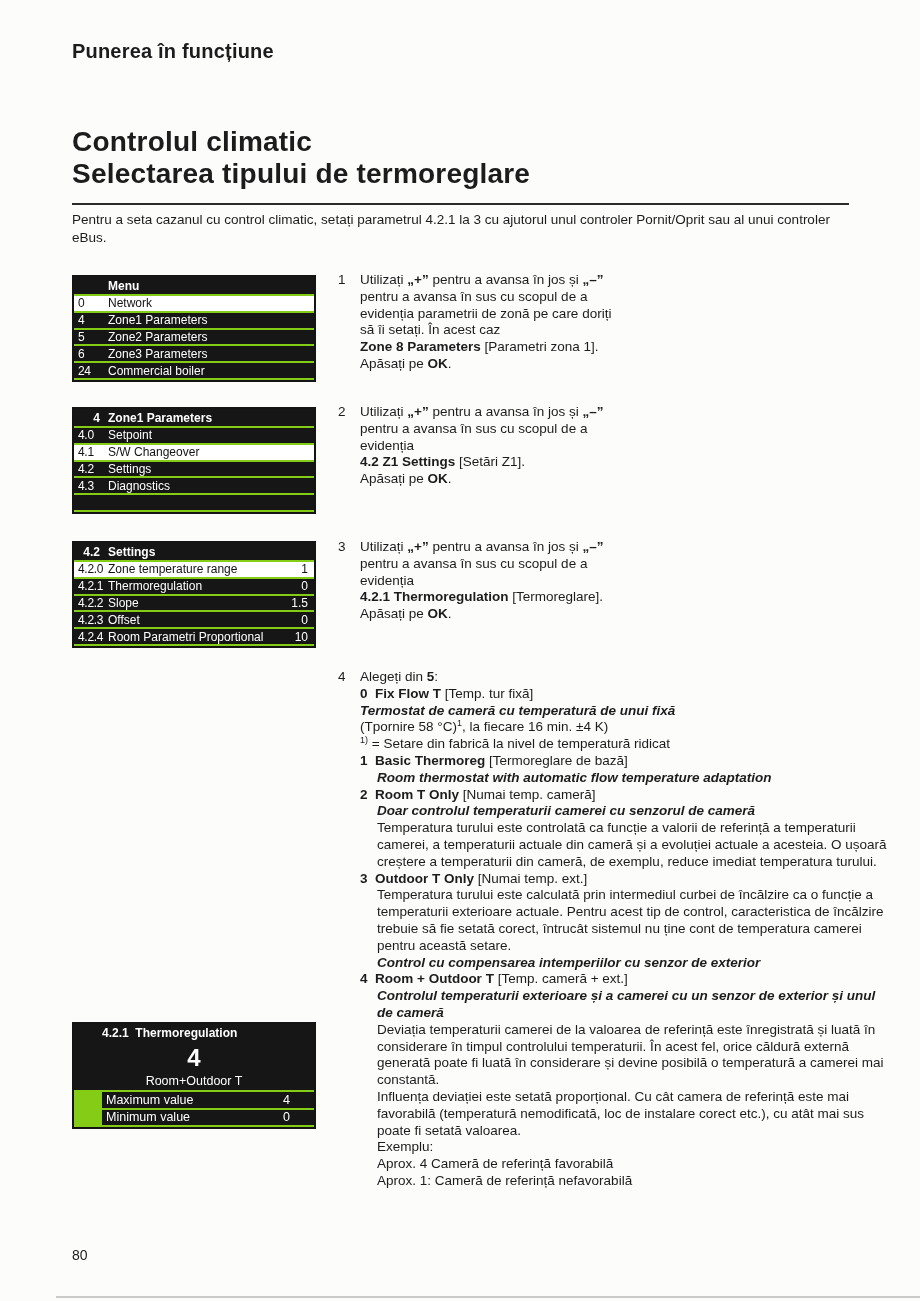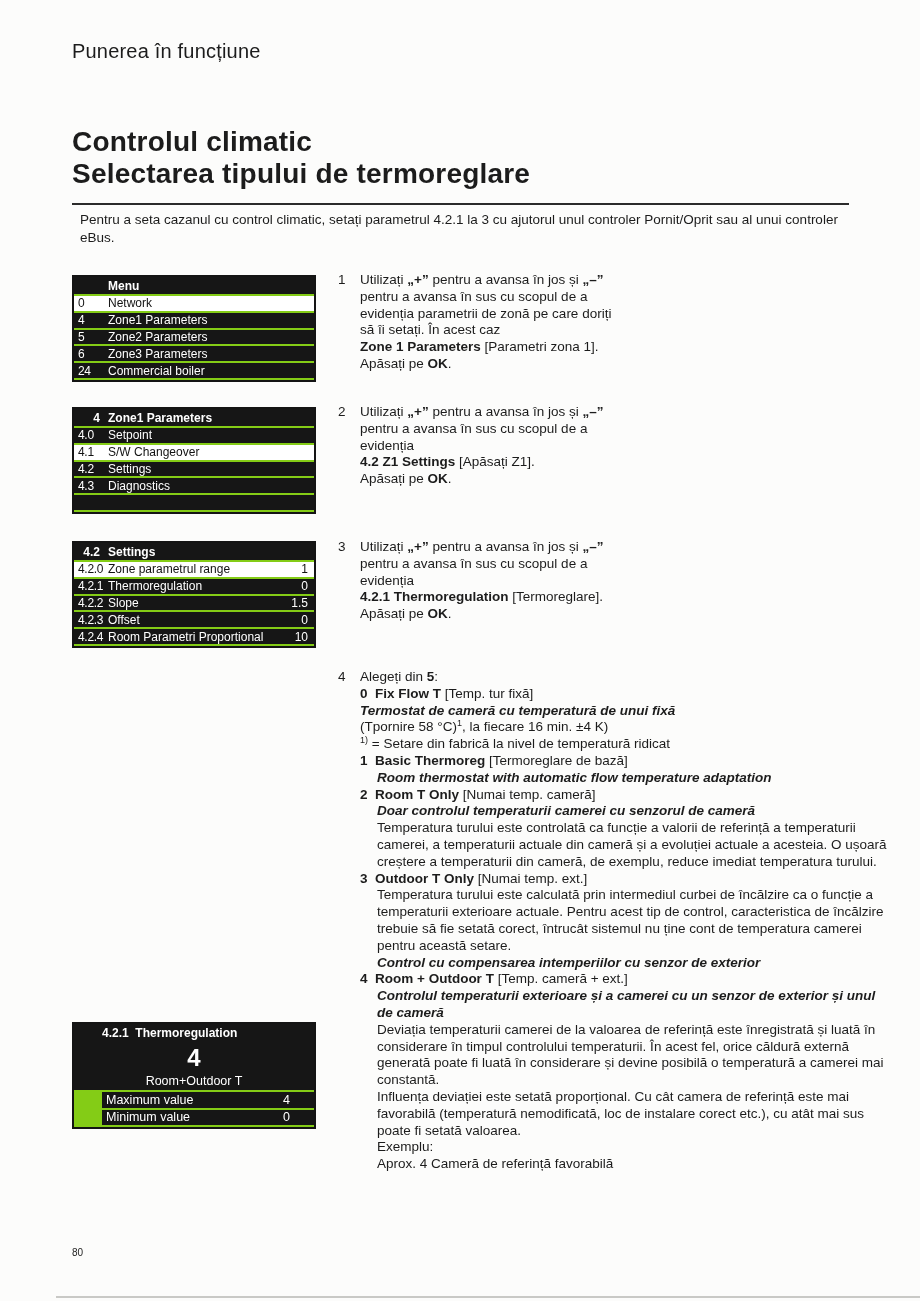--- a/index.html
+++ b/index.html
@@ -8,32 +8,32 @@
     background:#fcfcfb;
     font-family:"Liberation Sans", sans-serif;
     color:#1c1c1c;
     position:relative;
     overflow:hidden;
   }
   .page { position:absolute; inset:0; }
 
   .kicker {
     position:absolute; left:72px; top:40px;
-    font-size:20px; font-weight:normal; letter-spacing:0.2px;
+    font-size:20px; font-weight:bold; letter-spacing:0.2px;
   }
   .titles {
     position:absolute; left:72px; top:126px;
     font-size:28px; font-weight:bold; line-height:32px; letter-spacing:0.2px;
   }
   .rule {
     position:absolute; left:72px; top:203px; width:777px; height:0;
     border-top:2px solid #2b2b2b;
   }
   .intro {
-    position:absolute; left:80px; top:211px; width:790px;
+    position:absolute; left:72px; top:211px; width:790px;
     font-size:13.5px; line-height:17.5px;
   }
 
   
   .lcd {
     position:absolute; left:72px; width:244px; height:107px;
     background:#84cc16;
     border:2px solid #141414;
     box-sizing:border-box;
     display:flex; flex-direction:column;
@@ -87,21 +87,21 @@
   .step-num { width:22px; flex:none; }
   .step-body { flex:1; min-width:0; }
   .line { white-space:normal; }
   .line.indent-1 { padding-left:17px; }
   .b  { font-weight:bold; }
   .bi { font-weight:bold; font-style:italic; }
   .sup { vertical-align:super; font-size:9px; line-height:0; }
 
   .page-number {
     position:absolute; left:72px; top:1247px;
-    font-size:10px;
+    font-size:14px;
   }
   .bottom-edge {
     position:absolute; left:56px; top:1296px; width:864px; height:2px;
     background:#c9c9c6;
   }
 </style>
 </head>
 <body>
 
 <div class="page">
@@ -179,21 +179,21 @@
         <span class="val"></span>
       </div>
     </div>
   <div class="lcd" style="top:541px">
       <div class="lcd-header">
         <span class="num">4.2</span>
         <span class="lbl">Settings</span>
       </div>
       <div class="lcd-row selected">
         <span class="num">4.2.0</span>
-        <span class="lbl">Zone parametrul range</span>
+        <span class="lbl">Zone temperature range</span>
         <span class="val">1</span>
       </div>
       <div class="lcd-row">
         <span class="num">4.2.1</span>
         <span class="lbl">Thermoregulation</span>
         <span class="val">0</span>
       </div>
       <div class="lcd-row">
         <span class="num">4.2.2</span>
         <span class="lbl">Slope</span>
@@ -225,31 +225,31 @@
     </div>
   </div>
 
   <div class="step" style="top:272px">
     <div class="step-num">1</div>
     <div class="step-body">
         <div class="line indent-0"><span>Utilizați </span><span class="b">„+”</span><span> pentru a avansa în jos și </span><span class="b">„–”</span></div>
         <div class="line indent-0"><span>pentru a avansa în sus cu scopul de a</span></div>
         <div class="line indent-0"><span>evidenția parametrii de zonă pe care doriți</span></div>
         <div class="line indent-0"><span>să îi setați. În acest caz</span></div>
-        <div class="line indent-0"><span class="b">Zone 1 Parameters</span><span> [Parametri zona 1].</span></div>
+        <div class="line indent-0"><span class="b">Zone 8 Parameters</span><span> [Parametri zona 1].</span></div>
         <div class="line indent-0"><span>Apăsați pe </span><span class="b">OK</span><span>.</span></div>
       </div>
   </div>
   <div class="step" style="top:404px">
     <div class="step-num">2</div>
     <div class="step-body">
         <div class="line indent-0"><span>Utilizați </span><span class="b">„+”</span><span> pentru a avansa în jos și </span><span class="b">„–”</span></div>
         <div class="line indent-0"><span>pentru a avansa în sus cu scopul de a</span></div>
         <div class="line indent-0"><span>evidenția</span></div>
-        <div class="line indent-0"><span class="b">4.2 Z1 Settings</span><span> [Apăsați Z1].</span></div>
+        <div class="line indent-0"><span class="b">4.2 Z1 Settings</span><span> [Setări Z1].</span></div>
         <div class="line indent-0"><span>Apăsați pe </span><span class="b">OK</span><span>.</span></div>
       </div>
   </div>
   <div class="step" style="top:539px">
     <div class="step-num">3</div>
     <div class="step-body">
         <div class="line indent-0"><span>Utilizați </span><span class="b">„+”</span><span> pentru a avansa în jos și </span><span class="b">„–”</span></div>
         <div class="line indent-0"><span>pentru a avansa în sus cu scopul de a</span></div>
         <div class="line indent-0"><span>evidenția</span></div>
         <div class="line indent-0"><span class="b">4.2.1 Thermoregulation</span><span> [Termoreglare].</span></div>
@@ -271,19 +271,20 @@
         <div class="line indent-1"><span>Temperatura turului este controlată ca funcție a valorii de referință a temperaturii camerei, a temperaturii actuale din cameră și a evoluției actuale a acesteia. O ușoară creștere a temperaturii din cameră, de exemplu, reduce imediat temperatura turului.</span></div>
         <div class="line indent-0"><span class="b">3&nbsp; Outdoor T Only</span><span> [Numai temp. ext.]</span></div>
         <div class="line indent-1"><span>Temperatura turului este calculată prin intermediul curbei de încălzire ca o funcție a temperaturii exterioare actuale. Pentru acest tip de control, caracteristica de încălzire trebuie să fie setată corect, întrucât sistemul nu ține cont de temperatura camerei pentru această setare.</span></div>
         <div class="line indent-1"><span class="bi">Control cu compensarea intemperiilor cu senzor de exterior</span></div>
         <div class="line indent-0"><span class="b">4&nbsp; Room + Outdoor T</span><span> [Temp. cameră + ext.]</span></div>
         <div class="line indent-1"><span class="bi">Controlul temperaturii exterioare și a camerei cu un senzor de exterior și unul de cameră</span></div>
         <div class="line indent-1"><span>Deviația temperaturii camerei de la valoarea de referință este înregistrată și luată în considerare în timpul controlului temperaturii. În acest fel, orice căldură externă generată poate fi luată în considerare și devine posibilă o temperatură a camerei mai constantă.</span></div>
         <div class="line indent-1"><span>Influența deviației este setată proporțional. Cu cât camera de referință este mai favorabilă (temperatură nemodificată, loc de instalare corect etc.), cu atât mai sus poate fi setată valoarea.</span></div>
         <div class="line indent-1"><span>Exemplu:</span></div>
         <div class="line indent-1"><span>Aprox. 4 Cameră de referință favorabilă</span></div>
+        <div class="line indent-1"><span>Aprox. 1: Cameră de referință nefavorabilă</span></div>
       </div>
   </div>
 
   <div class="page-number">80</div>
   <div class="bottom-edge"></div>
 
 </div>
 
 </body></html>

